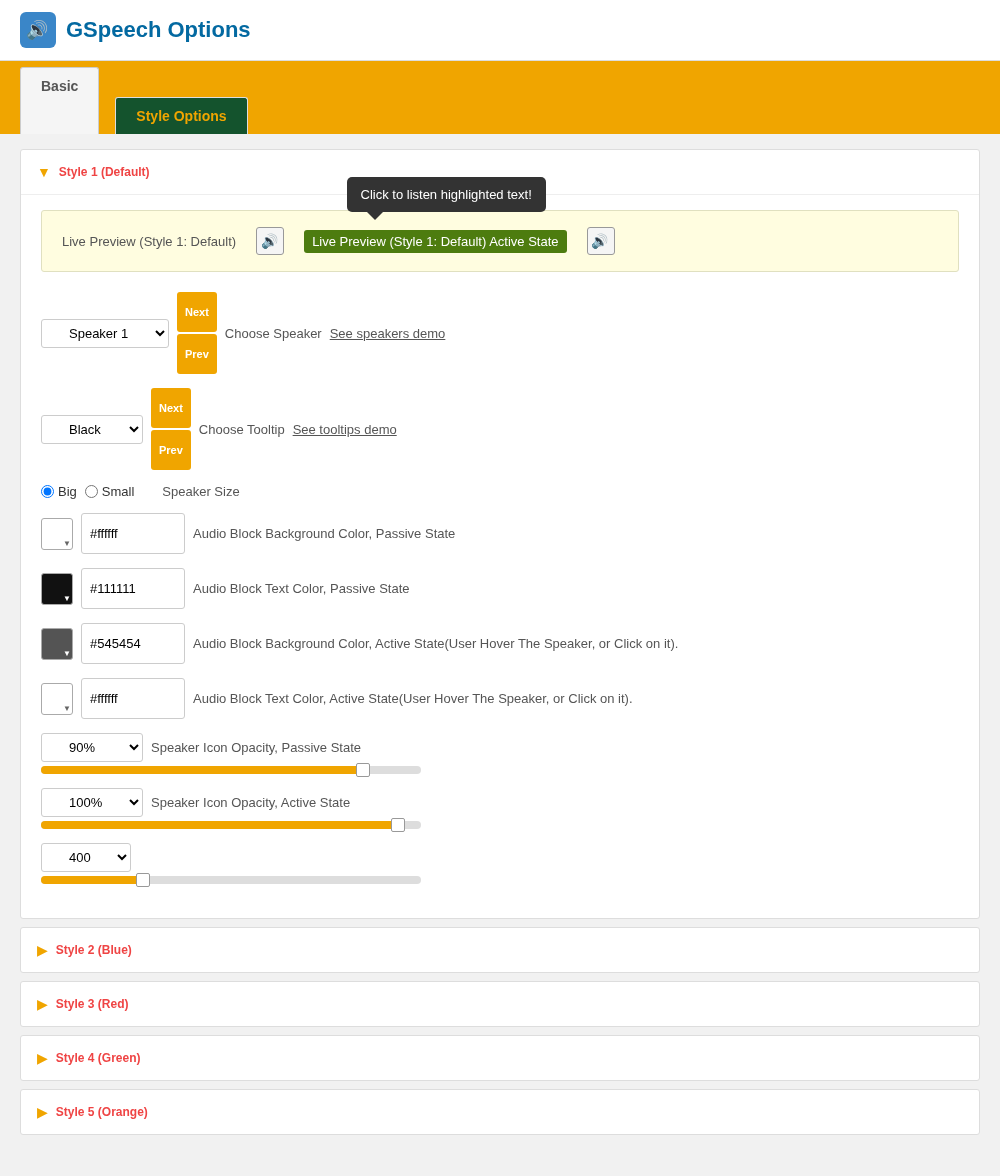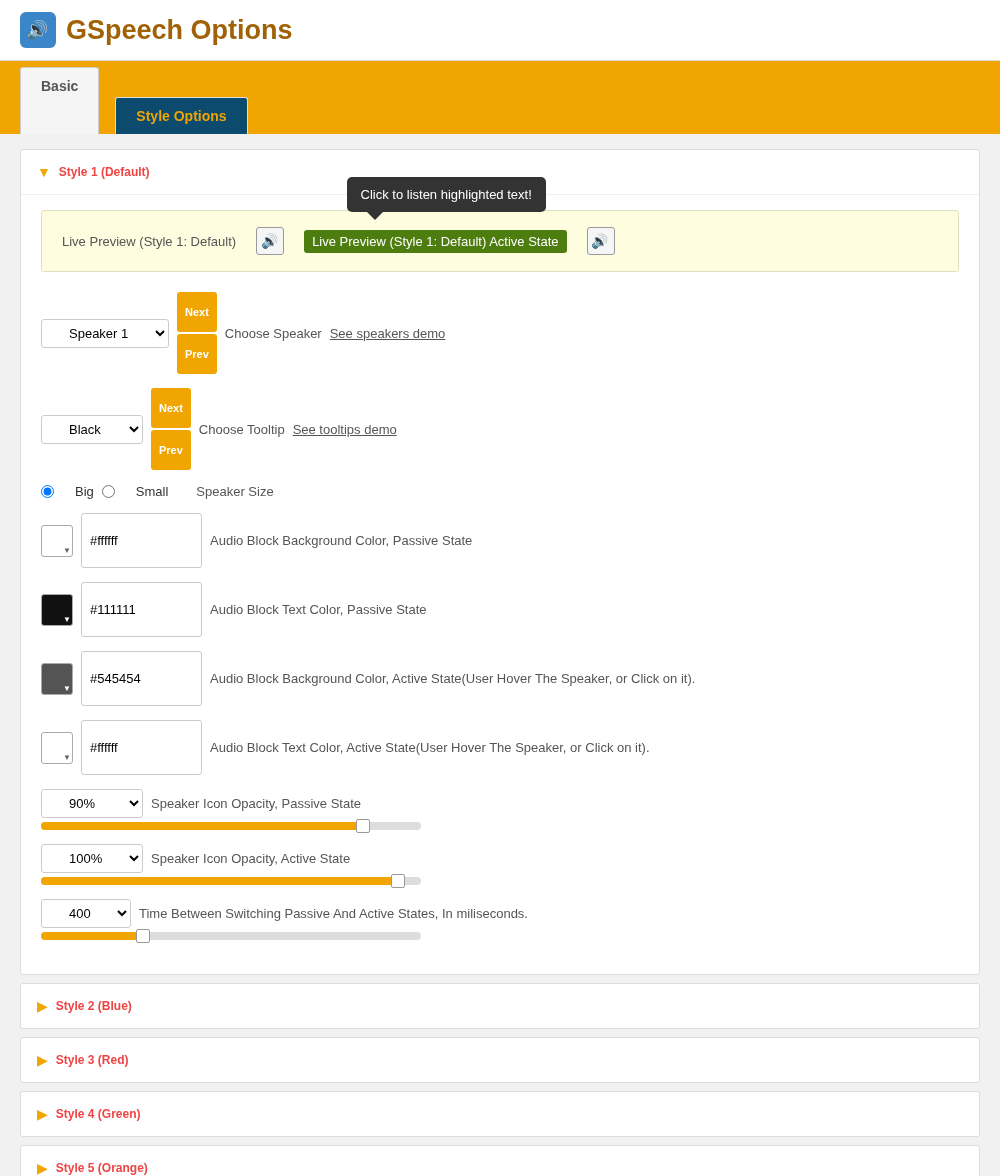--- a/index.html
+++ b/index.html
@@ -19,22 +19,22 @@
       border-bottom: 1px solid #ddd;
     }
     .app-icon {
       width: 36px; height: 36px;
       background: #3a86c8;
       border-radius: 6px;
       display: flex; align-items: center; justify-content: center;
       color: white; font-size: 18px;
     }
     .page-title {
-      font-size: 27px;
-      color: #a16207;
+      font-size: 22px;
+      color: #0369a1;
       font-weight: bold;
     }
     .tabs-bar {
       background: #f0a500;
       display: flex;
       padding: 0 20px;
       gap: 16px;
     }
     .tab {
       padding: 10px 20px;
@@ -42,21 +42,21 @@
       font-size: 14px;
       font-weight: bold;
       color: #555;
       background: #f5f5f5;
       border: 1px solid #ccc;
       border-bottom: none;
       margin-top: 6px;
       border-radius: 3px 3px 0 0;
     }
     .tab.active {
-      background: #0c4a6e;
+      background: #14532d;
       color: #f0a500;
       border-color: #ddd;
       margin-top: 36px;
     }
     .main-content {
       padding: 15px 20px;
     }
     .section-panel {
       background: white;
       border: 1px solid #ddd;
@@ -170,21 +170,21 @@
       font-weight: bold;
     }
     .radio-group {
       display: flex;
       align-items: center;
       gap: 8px;
     }
     .radio-group label {
       display: flex;
       align-items: center;
-      gap: 21px;
+      gap: 4px;
       cursor: pointer;
     }
     .color-row {
       display: flex;
       align-items: center;
       gap: 8px;
       margin-bottom: 14px;
     }
     .color-swatch {
       width: 32px; height: 32px;
@@ -196,23 +196,23 @@
     .color-swatch .swatch-arrow {
       position: absolute;
       bottom: 1px;
       right: 1px;
       font-size: 8px;
       color: #666;
     }
     .color-input {
       border: 1px solid #ccc;
       border-radius: 3px;
-      padding: 19px 8px;
-      font-size: 13px;
-      width: 121px;
+      padding: 12px 8px;
+      font-size: 13px;
+      width: 104px;
     }
     .color-label {
       color: #555;
       font-size: 13px;
     }
     .opacity-row {
       display: flex;
       align-items: center;
       gap: 8px;
       margin-bottom: 4px;
@@ -401,21 +401,20 @@
         </div>
       </div>
 
       <div class="opacity-row">
         <select class="styled-select" style="min-width:80px;">
           <option>400</option>
           <option>200</option>
           <option>600</option>
           <option>800</option>
         </select>
-        <span class="form-label">Time Between Switching Passive And Active States, In miliseconds.</span>
       </div>
       <div class="progress-bar-container">
         <div class="progress-track">
           <div class="progress-fill" style="width: 28%;"></div>
           <div class="progress-thumb" style="left: 25%;"></div>
         </div>
       </div>
 
     </div>
   </div>

